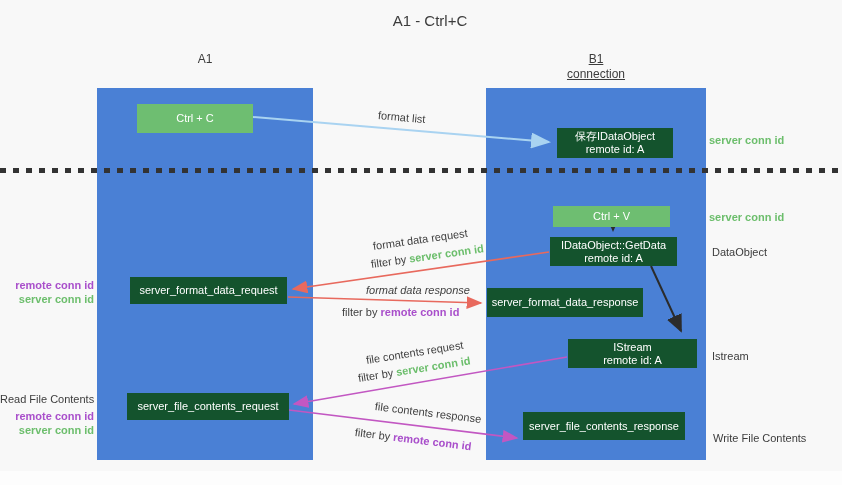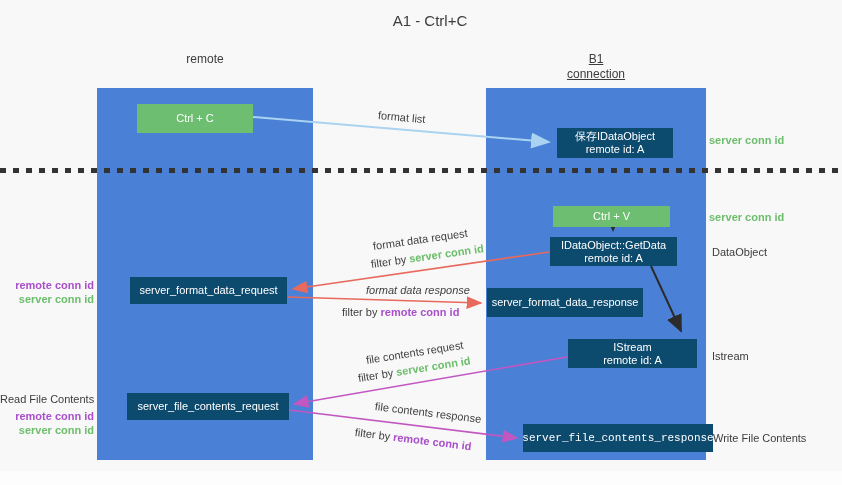--- a/index.html
+++ b/index.html
@@ -50,21 +50,21 @@
     flex-direction: column;
     align-items: center;
     justify-content: center;
     color: #fff;
     font-size: 11px;
     line-height: 13px;
     text-align: center;
     white-space: nowrap;
   }
   .node.green  { background: #6ebe71; }
-  .node.orange { background: #0c4a6e; }
+  .node.orange { background: #14532d; }
   .flow-label {
     position: absolute;
     font-size: 11px;
     color: #3f3f3f;
     white-space: nowrap;
     transform-origin: left center;
   }
   .side-label {
     position: absolute;
     font-size: 11px;
@@ -91,21 +91,21 @@
 </head>
 <body>
 
 <div id="stage">
 
   <div class="title">
     <div>A1 - Ctrl+C</div>
   </div>
 
   <div class="col-header a1">
-    <div>remote</div>
+    <div>A1</div>
   </div>
   <div class="col-header b1">
     <div>B1</div>
     <div>connection</div>
   </div>
 
   <div class="column a1"></div>
   <div class="column b1"></div>
 
   <div class="dashline"></div>
@@ -155,21 +155,21 @@
     <span>IDataObject::GetData</span>
     <span>remote id: A</span>
   </div>
   <div class="node orange" style="left:487px; top:288px; width:156px; height:29px;">
     <span>server_format_data_response</span>
   </div>
   <div class="node orange" style="left:568px; top:339px; width:129px; height:29px;">
     <span>IStream</span>
     <span>remote id: A</span>
   </div>
-  <div class="node orange" style="left:523px; top:424px; width:190px; height:28px;font-family:Liberation Mono, monospace;">
+  <div class="node orange" style="left:523px; top:412px; width:162px; height:28px;">
     <span>server_file_contents_response</span>
   </div>
 
   <div class="flow-label" style="left:378px; top:109px; transform:rotate(5deg);">format list</div>
 
   <div class="flow-label" style="left:373px; top:240px; transform:rotate(-8deg);">format data request</div>
   <div class="flow-label" style="left:371px; top:258px; transform:rotate(-8deg);">
     <span>filter by </span><span class="txt-green">server conn id</span>
   </div>
 

